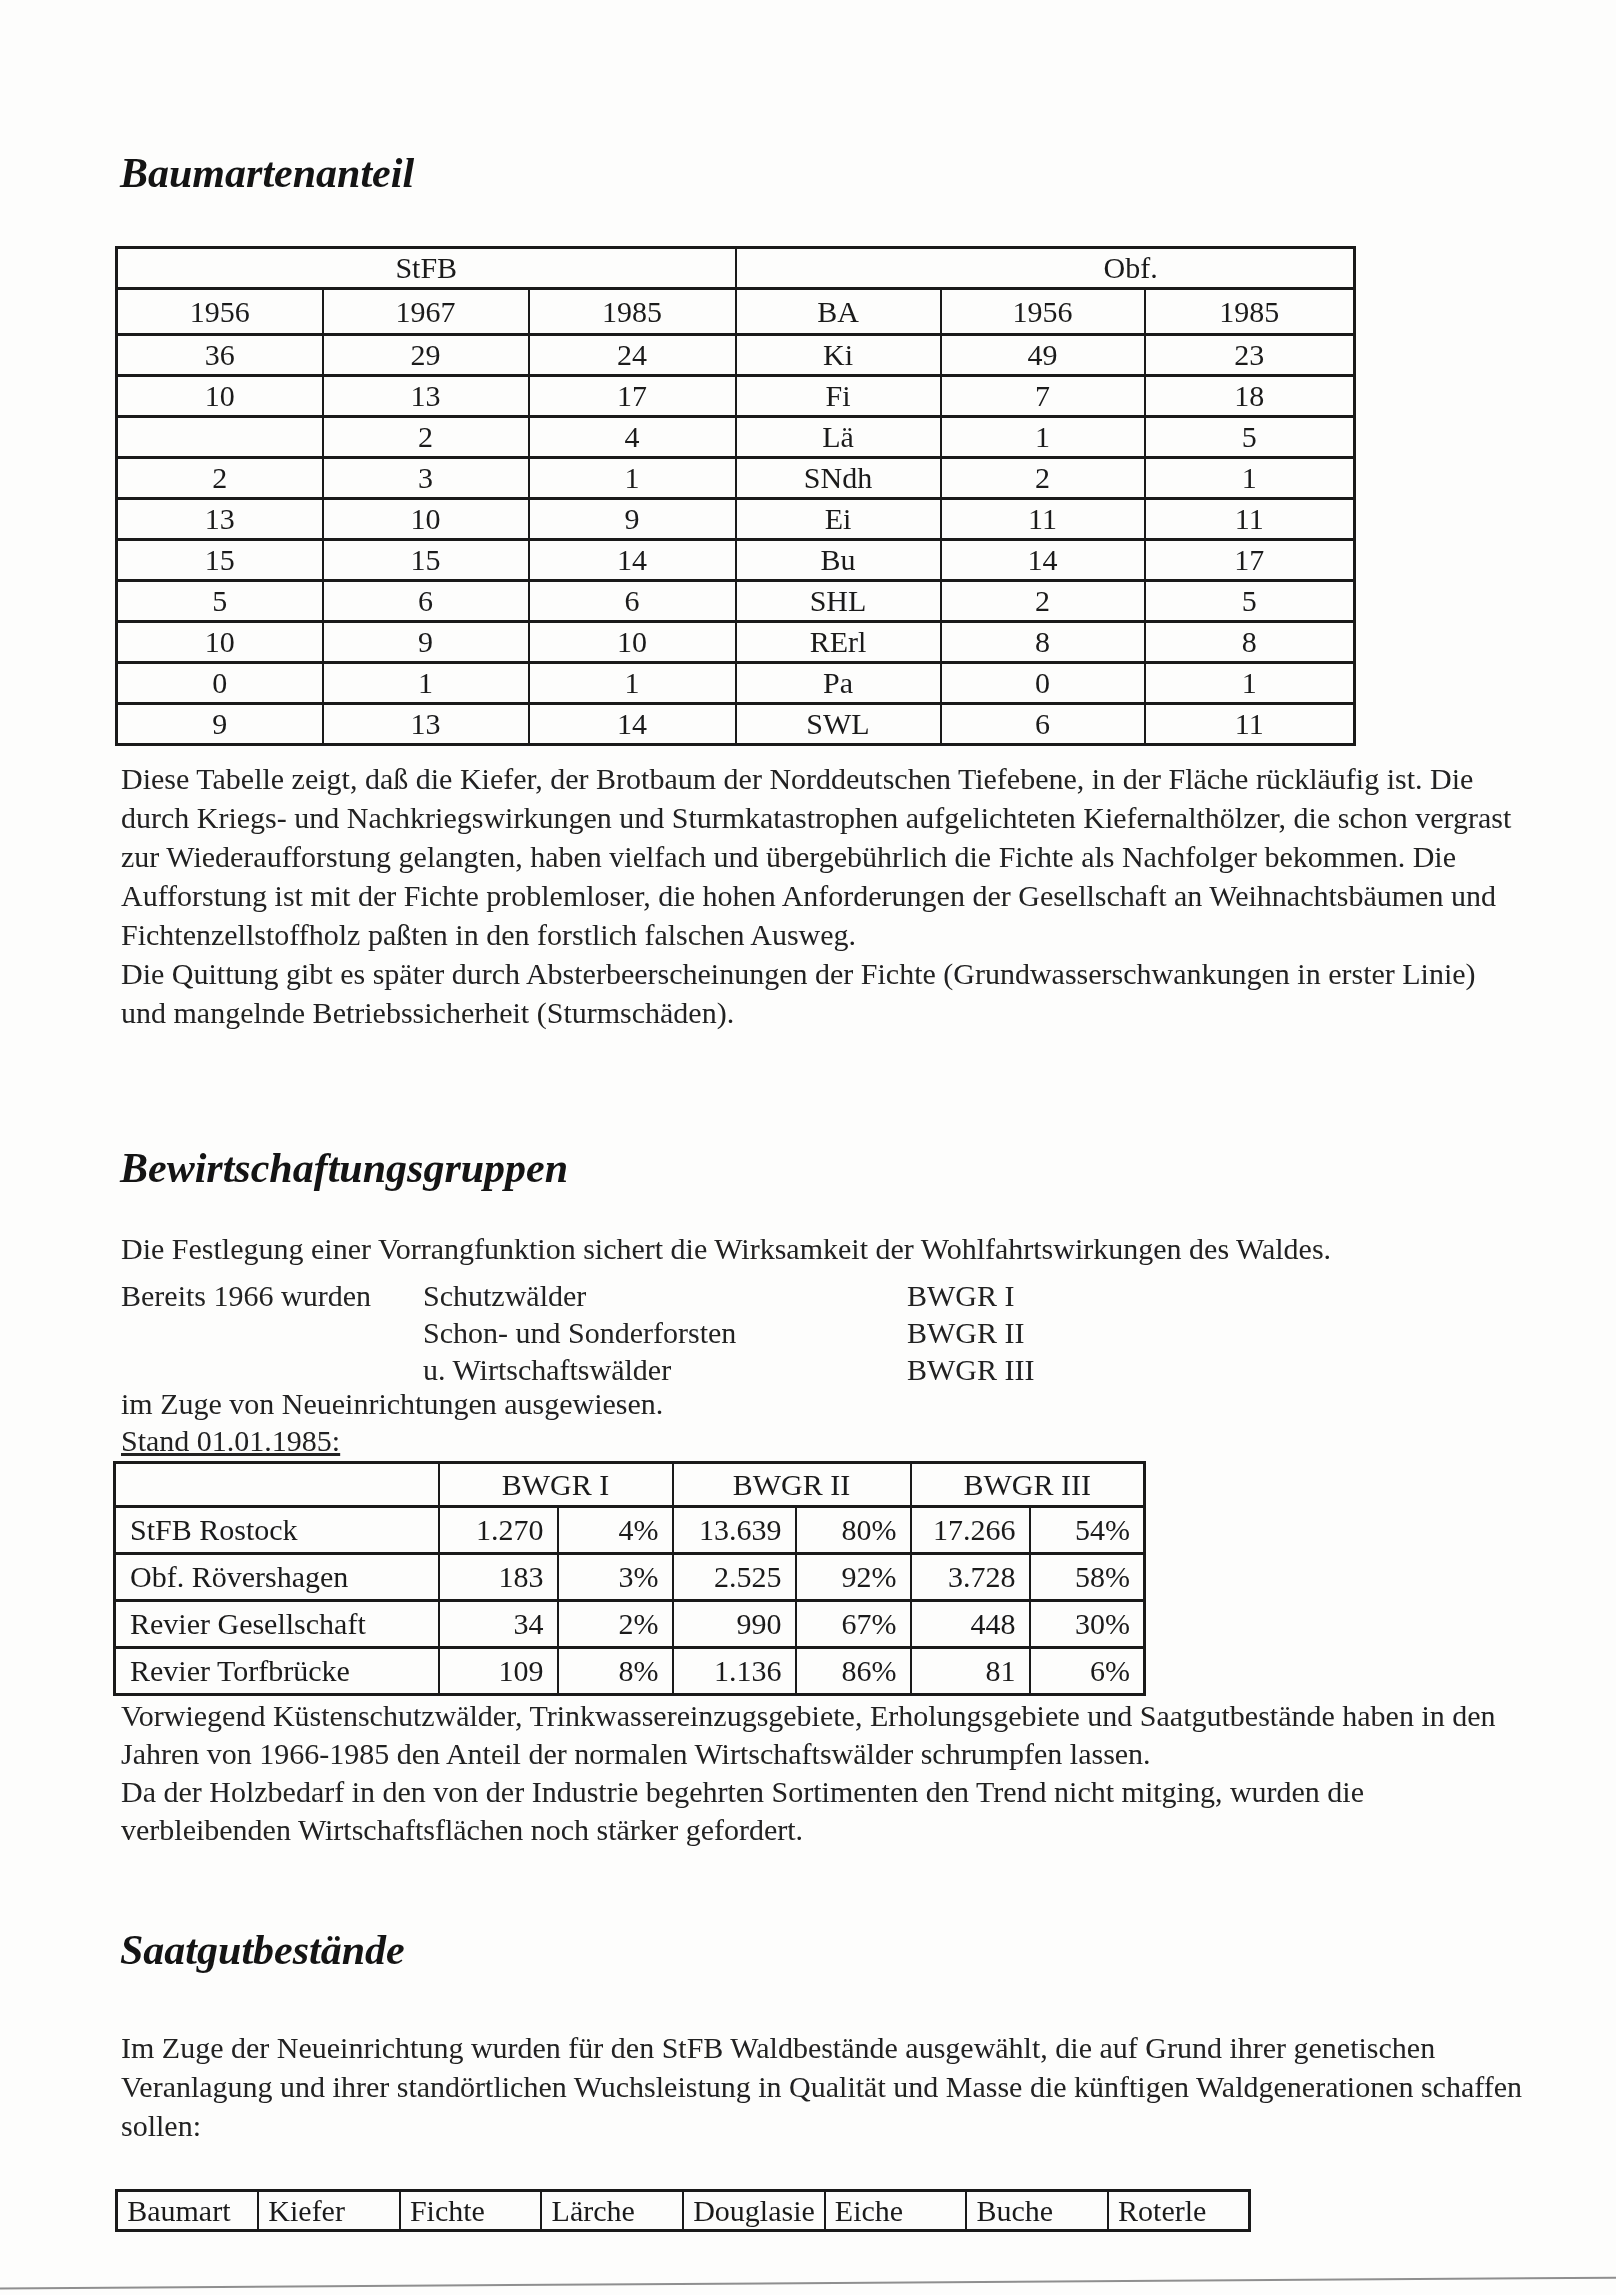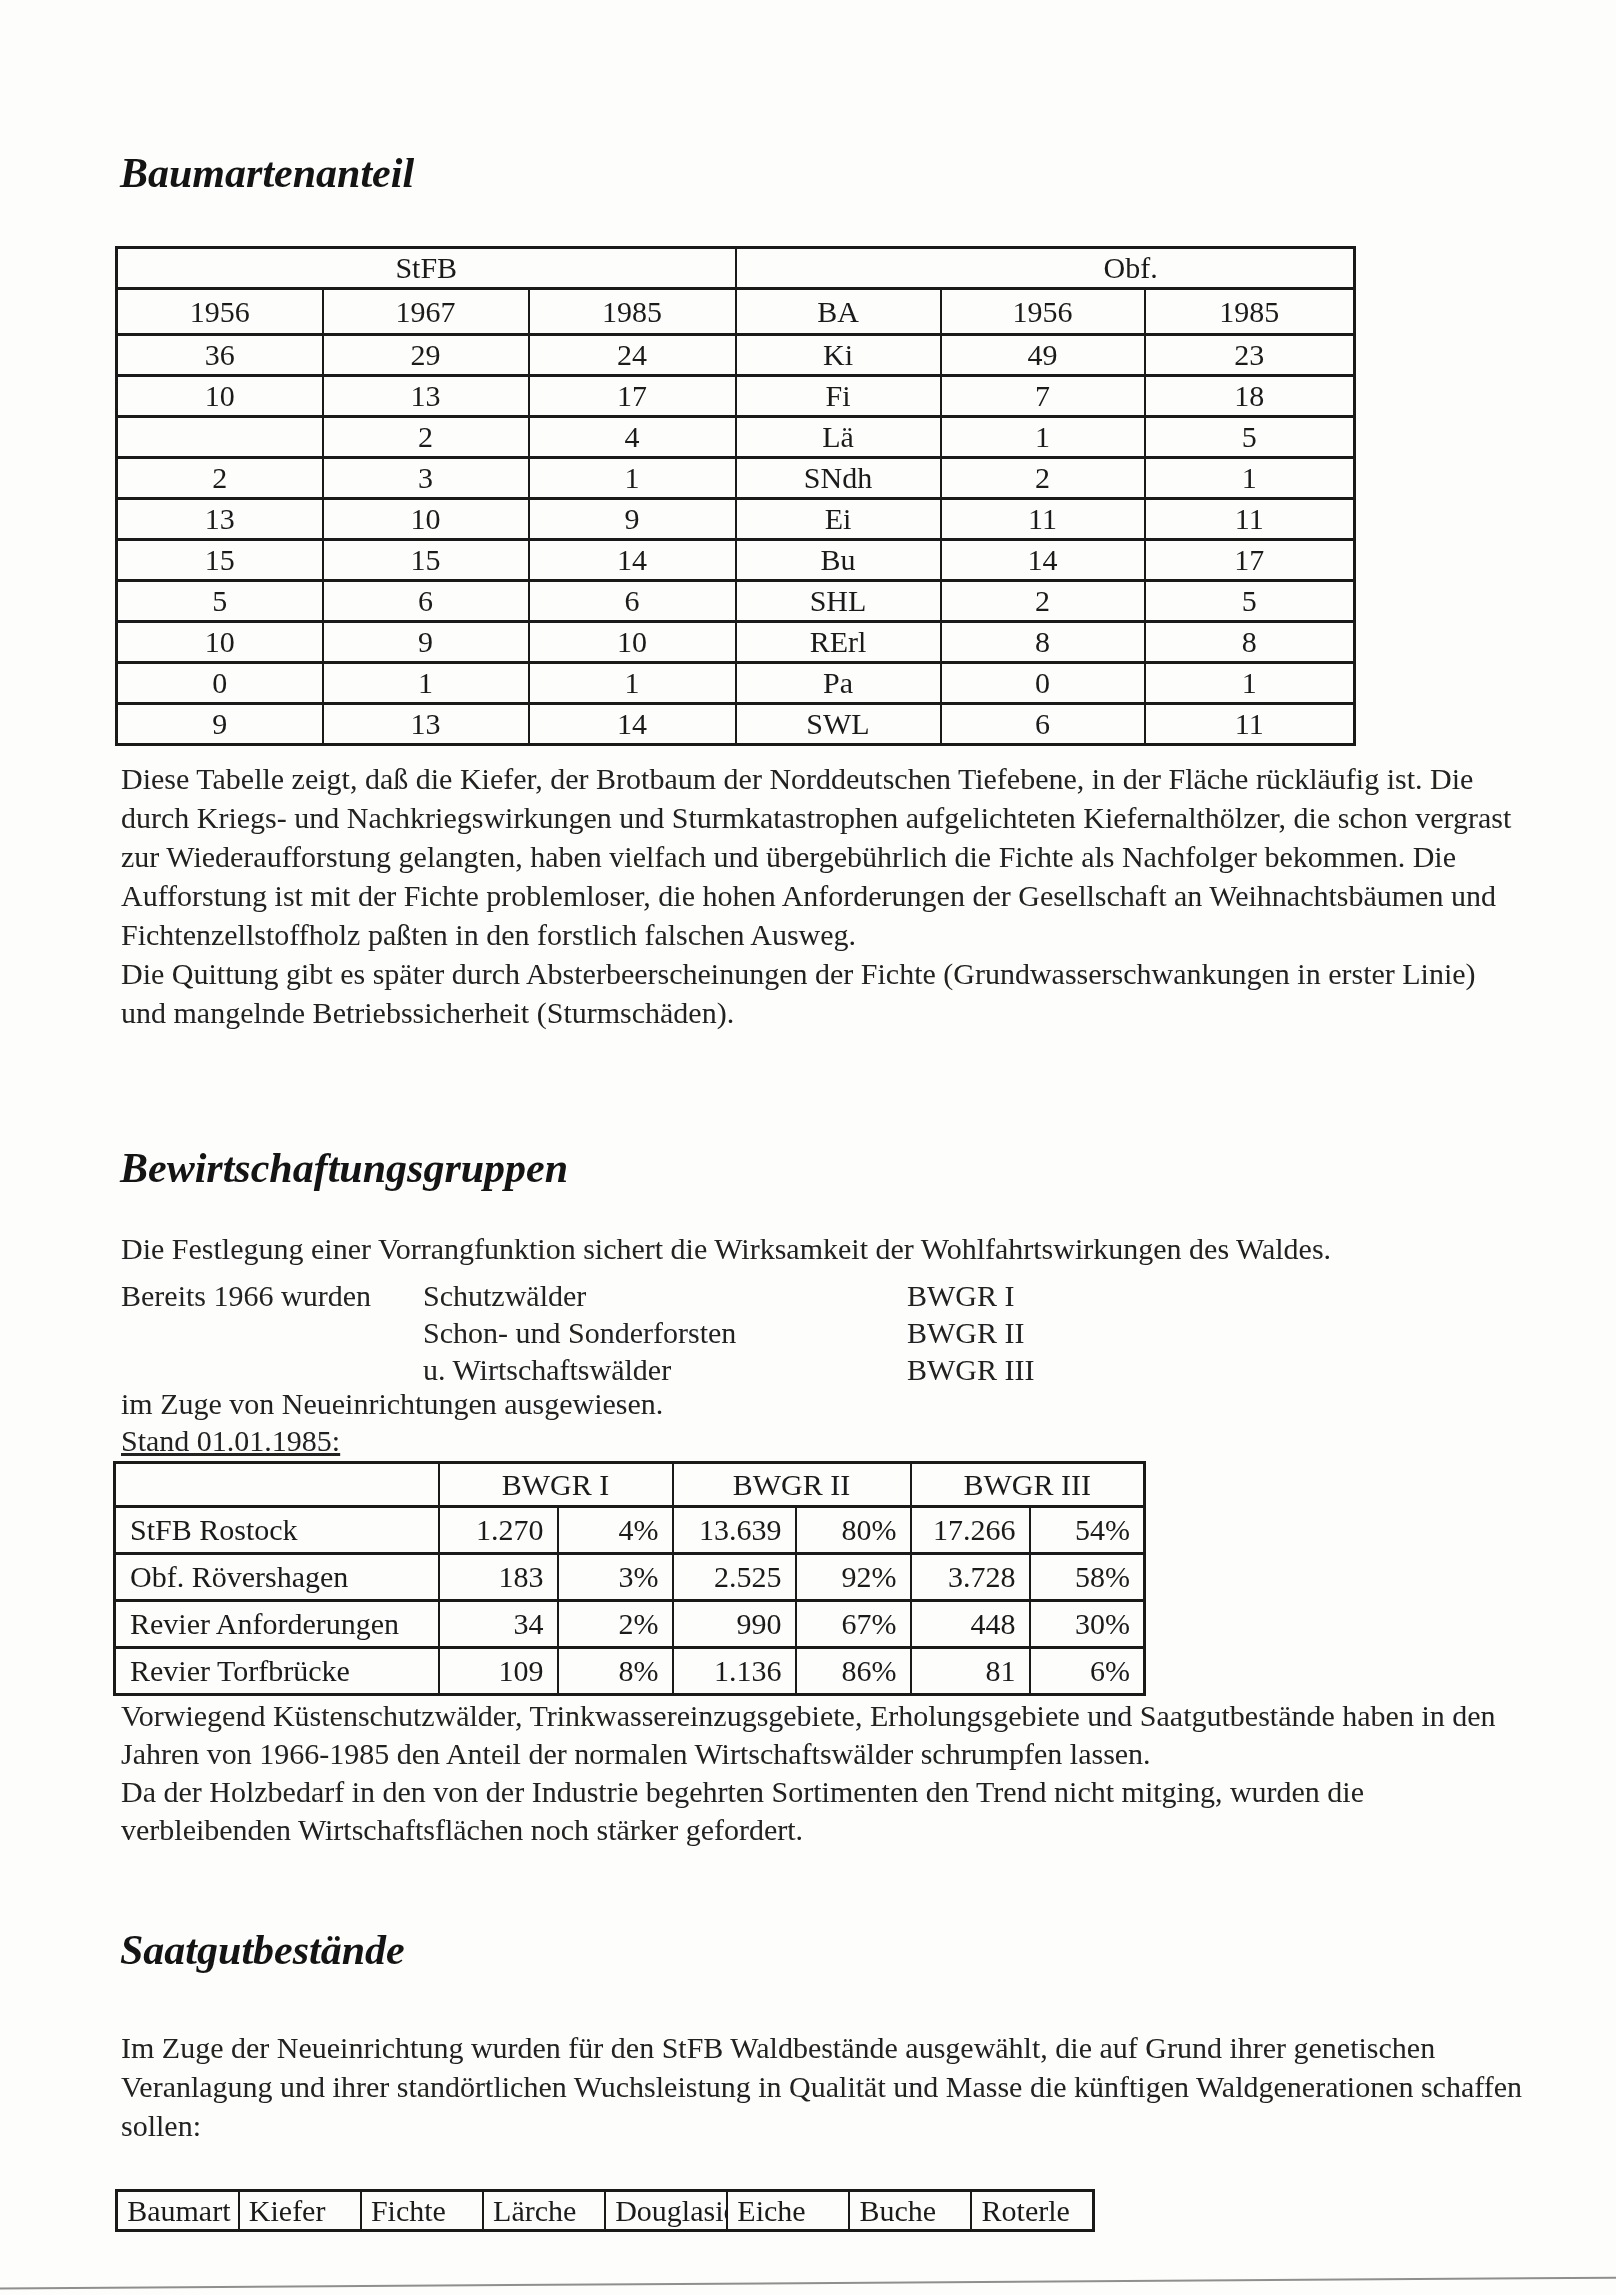--- a/index.html
+++ b/index.html
@@ -53,21 +53,21 @@
   #t1 td.obf-cell { text-align:left; }
   #t1 td.obf-cell span { display:inline-block; margin-left:367px; }
   #t1 td.stfb-cell span { display:inline-block; }
   
   #t2 { left:113px; top:1461px; width:1030px; }
   #t2 td { height:44px; }
   #t2 tr.heads td { height:41px; text-align:center; }
   #t2 td.lbl { text-align:left; padding-left:14px; }
   #t2 td.num { text-align:right; padding-right:13px; }
   
-  #t3 { left:115px; top:2189px; width:980px; }
+  #t3 { left:115px; top:2189px; width:1136px; }
   #t3 td { height:43px; text-align:left; padding-left:9.2px; }
   #t3 tr.heads td { height:37px; }
 
   .scan-line {
     position:absolute;
     left:-26px; top:2282px;
     width:1703px; height:2px;
     background:#8f8f8f;
     transform:rotate(-0.38deg);
   }
@@ -235,21 +235,21 @@
     <tr>
       <td class="lbl">Obf. Rövershagen</td>
       <td class="num">183</td>
       <td class="num">3%</td>
       <td class="num">2.525</td>
       <td class="num">92%</td>
       <td class="num">3.728</td>
       <td class="num">58%</td>
     </tr>
     <tr>
-      <td class="lbl">Revier Anforderungen</td>
+      <td class="lbl">Revier Gesellschaft</td>
       <td class="num">34</td>
       <td class="num">2%</td>
       <td class="num">990</td>
       <td class="num">67%</td>
       <td class="num">448</td>
       <td class="num">30%</td>
     </tr>
     <tr>
       <td class="lbl">Revier Torfbrücke</td>
       <td class="num">109</td>

